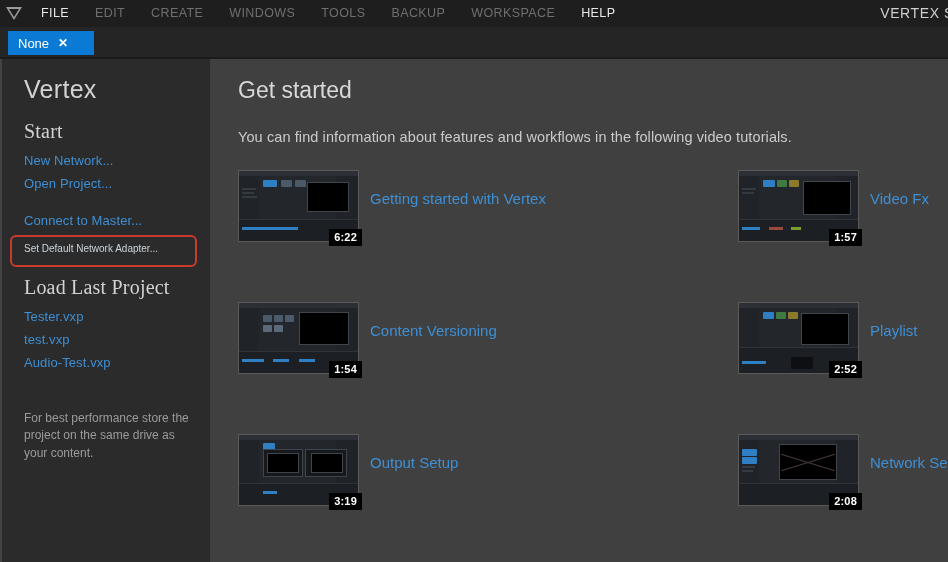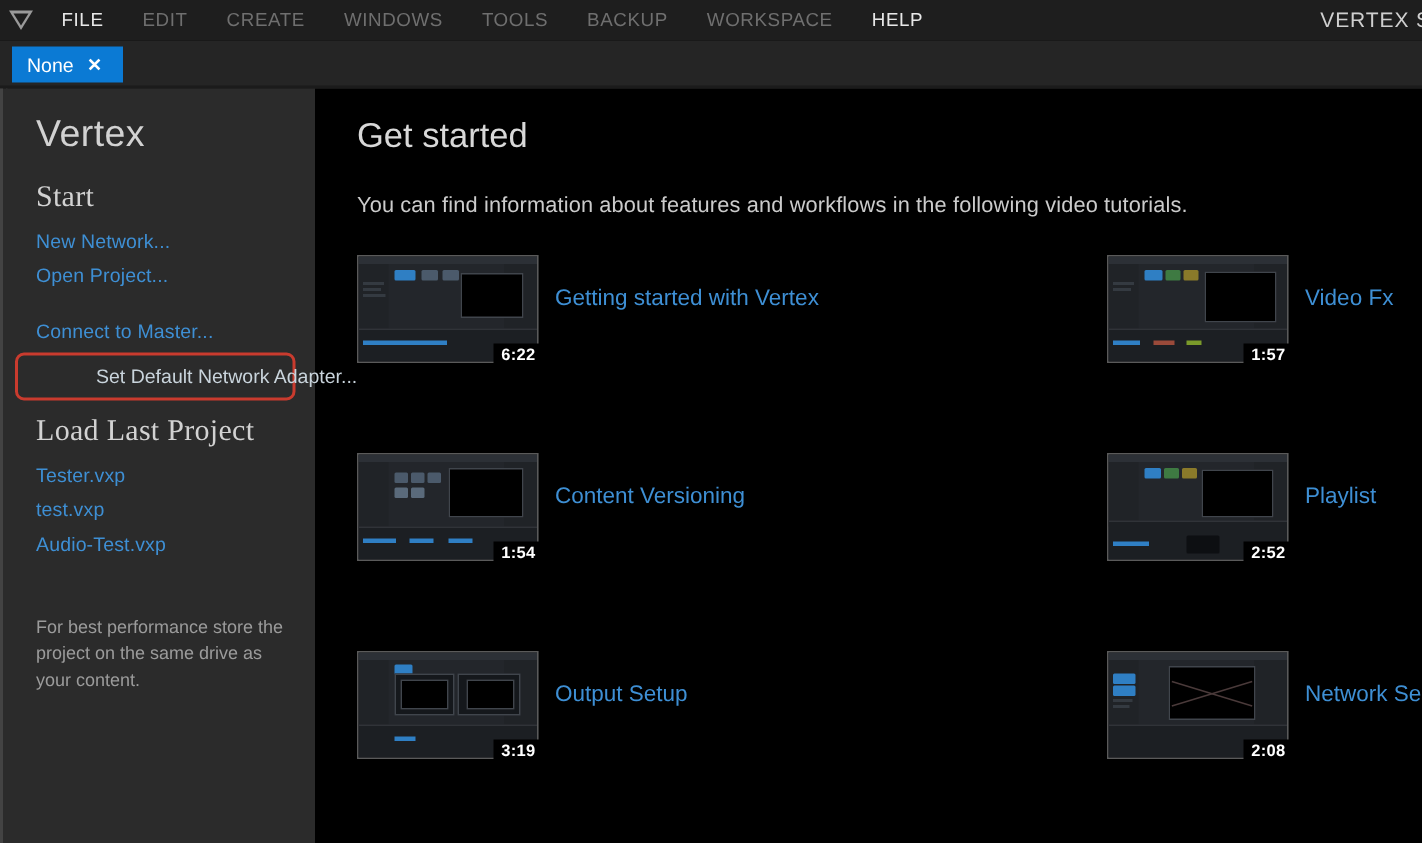--- a/index.html
+++ b/index.html
@@ -2,21 +2,21 @@
 <html><head>
 <meta charset="utf-8">
 <style>
   * { margin:0; padding:0; box-sizing:border-box; }
   html, body {
     width:948px; height:562px;
     background:#2b2b2b;
     font-family:"Liberation Sans", sans-serif;
     overflow:hidden;
   }
-  #app { position:relative; width:948px; height:562px; background:#000000; }
+  #app { position:relative; width:948px; height:562px; background:#404040; }
 
   
   .menubar {
     position:absolute; top:0; left:0; width:948px; height:27px;
     background:#1e1e1e;
     display:flex; align-items:center;
   }
   .logo-box { width:28px; height:27px; display:flex; align-items:center; justify-content:center; }
   .logo-tri {
     width:0;height:0;
@@ -45,21 +45,21 @@
 
   
   .tabstrip {
     position:absolute; top:27px; left:0; width:948px; height:32px;
     background:#252525;
   }
   .tab {
     position:absolute; left:8px; top:4px; height:24px;
     background:#0b7ad4; color:#ffffff;
     display:flex; align-items:center; gap:9px;
-    padding:0 14px 0 10px; font-size:13px;
+    padding:0 26px 0 10px; font-size:13px;
     cursor:pointer;
   }
   .tab-close { font-size:12px; font-weight:bold; line-height:1; cursor:pointer; }
   .tabstrip-underline{
     position:absolute; left:0; top:30px; width:948px; height:2px; background:#1b1b1b;
   }
 
   
   .sidebar {
     position:absolute; left:0; top:59px; width:210px; height:503px;
@@ -78,21 +78,21 @@
 
   
   .hl-wrap { position:absolute; left:10px; top:235px; width:187px; height:32px; }
   .hl-box {
     position:absolute; inset:0;
     border:2.5px solid #c93b2e; border-radius:6px;
     background:#2b2b2b;
   }
   .hl-label {
     position:absolute; left:14px; top:8px;
-    font-size:13px; color:#c9d4dc; cursor:pointer; white-space:nowrap;margin-left:40px;
+    font-size:10px; color:#c9d4dc; cursor:pointer; white-space:nowrap;
   }
 
   
   .main { position:absolute; left:238px; top:59px; width:727px; height:503px; }
   .page-title { font-size:23px; color:#d8d8d8; font-weight:300; margin-top:18px; }
   .page-sub { font-size:14.5px; color:#cbcbcb; font-weight:400; margin-top:25px; letter-spacing:.1px; }
 
   .grid { position:absolute; left:0; top:111px; width:727px; }
   .row { display:flex; margin-bottom:60px; }
   .col { display:flex; align-items:flex-start; width:500px; }

